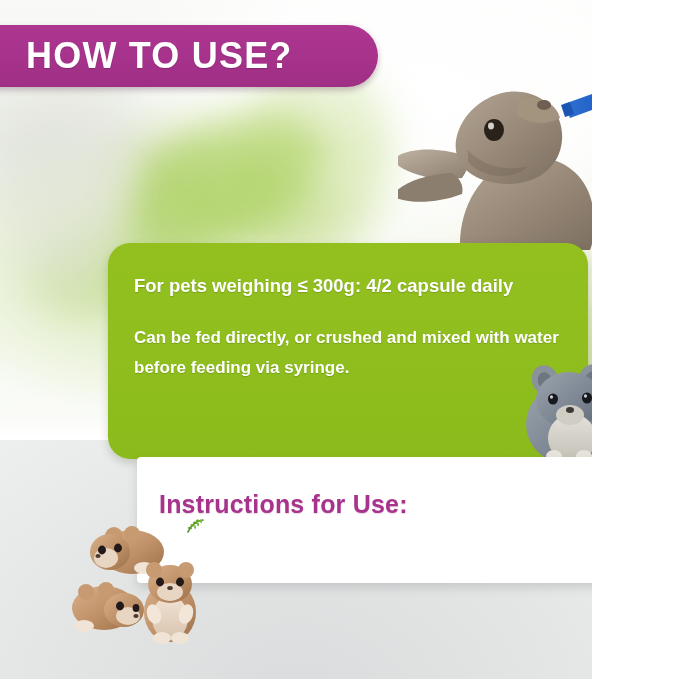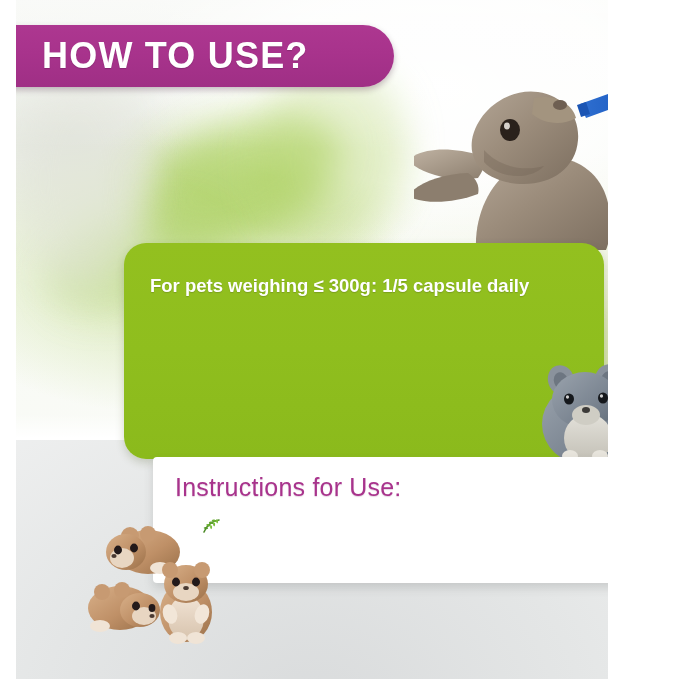--- a/index.html
+++ b/index.html
@@ -1,21 +1,21 @@
 <!DOCTYPE html>
 <html><head>
 <meta charset="utf-8">
 <style>
   html,body{margin:0;padding:0;}
   body{
     width:679px;height:679px;overflow:hidden;
     font-family:"Liberation Sans","DejaVu Sans",sans-serif;
     background:#ffffff;
   }
-  .stage{position:relative;width:592px;height:679px;overflow:hidden;background:#0369a1;margin-left:16px;}
+  .stage{position:relative;width:592px;height:679px;overflow:hidden;background:#0369a1;}
 
   
   .bg-base{
     position:absolute;inset:0;
     background:
       radial-gradient(120% 80% at 50% 105%, #d9dbdc 0%, #e4e6e6 38%, #eff0f0 70%, #f6f7f7 100%);
   }
   .bg-vign{
     position:absolute;inset:0;
     background:linear-gradient(180deg, rgba(255,255,255,.55) 0%, rgba(255,255,255,0) 22%);
@@ -88,22 +88,22 @@
   .chinchilla{position:absolute;left:518px;top:358px;width:106px;height:108px;}
 
   
   .white-card{
     position:absolute;left:137px;top:457px;width:560px;height:126px;
     background:#ffffff;
     border-radius:4px 0 0 4px;
     box-shadow:0 5px 10px rgba(90,95,95,.20);
   }
   .instr-title{
-    position:absolute;left:22px;top:16px;
-    color:#a8338c;font-size:25px;font-weight:normal;letter-spacing:.2px;
+    position:absolute;left:22px;top:33px;
+    color:#a8338c;font-size:25px;font-weight:bold;letter-spacing:.2px;
     white-space:nowrap;
     text-shadow:0 1px 1px rgba(150,90,140,.25);
   }
   .instr-body{
     position:absolute;left:48px;top:56px;width:500px;
     color:#7d2061;font-size:18.5px;line-height:1.52;
   }
   .herb-icon{display:inline-block;vertical-align:-3px;margin-right:1px;}
 
   
@@ -180,21 +180,22 @@
         <path d="M70 150 C84 166 108 172 130 166 C118 180 86 180 70 162 Z" fill="#6f6254" opacity=".35"></path>
       </g>
     </svg>
   </div>
 
   <div class="banner">
     <div class="banner-title">HOW TO USE?</div>
   </div>
 
   <div class="green-card">
-    <div class="dose-line">For pets weighing ≤ 300g: 1/5 capsule daily</div>
+    <div class="dose-line">For pets weighing ≤ 300g: 4/2 capsule daily</div>
+    <div class="method">Can be fed directly, or crushed and mixed with water before feeding via syringe.</div>
   </div>
 
   <div class="chinchilla">
     <svg width="106" height="108" viewBox="0 0 106 108">
       <defs>
         <linearGradient id="chG" x1="0" y1="0" x2="1" y2="1">
           <stop offset="0%" stop-color="#9aa3ad"></stop>
           <stop offset="55%" stop-color="#7d8793"></stop>
           <stop offset="100%" stop-color="#5f6a77"></stop>
         </linearGradient>

